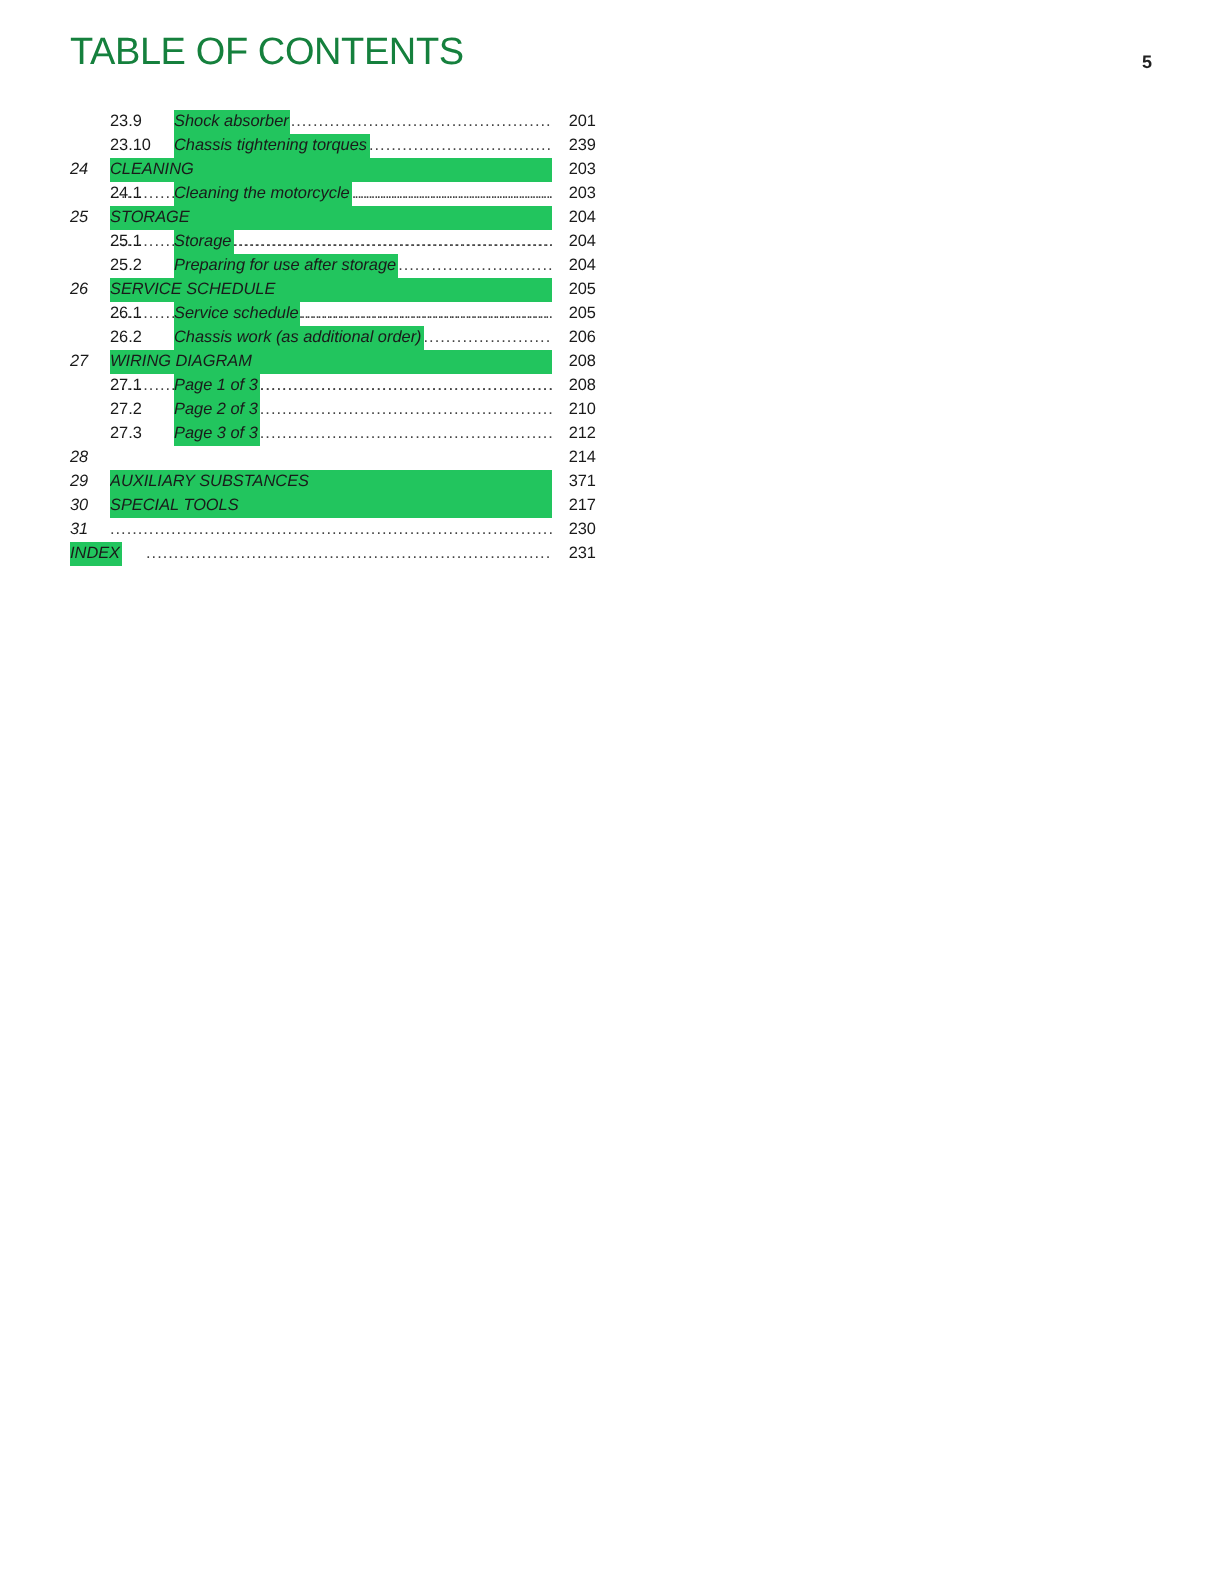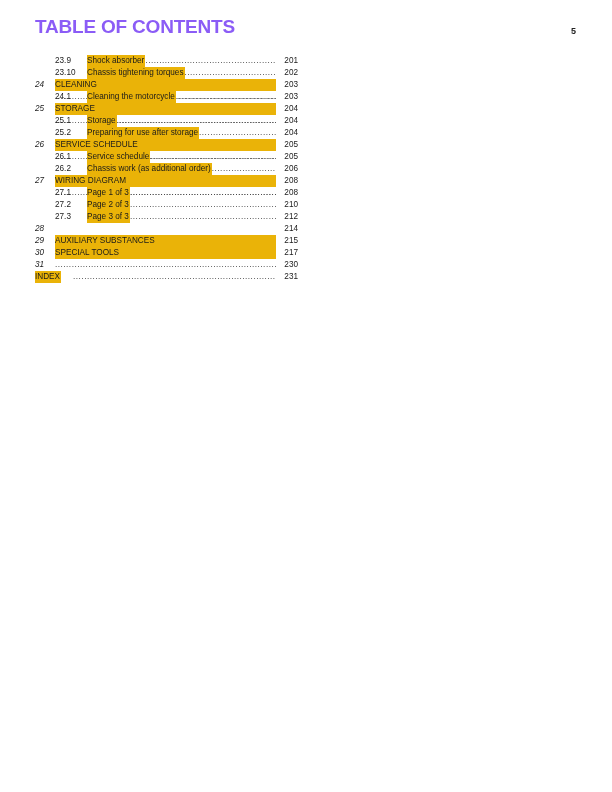--- a/index.html
+++ b/index.html
@@ -1,30 +1,30 @@
 <!DOCTYPE html>
 <html><head>
   <meta charset="utf-8">
   <style>
     html, body { margin: 0; padding: 0; background: #ffffff; }
     body { width: 612px; height: 792px; position: relative; overflow: hidden;
            font-family: "Liberation Sans", sans-serif; color: #1a1a1a; }
-    .title { position: absolute; left: 35px; top: 16px; font-size: 19px; font-weight: bold;
-             letter-spacing: -0.2px; color: #8b5cf6; margin: 0; }
+    .title { position: absolute; left: 35px; top: 16px; font-size: 19px; font-weight: normal;
+             letter-spacing: -0.2px; color: #15803d; margin: 0; }
     .page-num { position: absolute; left: 571px; top: 26px; font-size: 9px; font-weight: bold; color: #222; }
     .toc { position: absolute; left: 35px; top: 55px; width: 263px; }
     .row { position: relative; height: 12px; font-size: 8.2px; line-height: 12px; white-space: nowrap; }
     .num { position: absolute; top: 0; }
     .row.l1 .num { left: 0; font-style: italic; }
     .row.l2 .num { left: 20px; }
     .text { position: absolute; top: 0; right: 22px; overflow: hidden; display: flex; }
     .row.l1 .text { left: 20px; flex-direction: column; }
     .row.l2 .text { left: 52px; }
     .row.l0 .text { left: 0; gap: 12px; }
-    .label { flex: 0 0 auto; background: #eab308; padding-right: 1px; }
+    .label { flex: 0 0 auto; background: #22c55e; padding-right: 1px; font-style: italic; }
     .dots { flex: 1 1 auto; overflow: hidden; color: #444; letter-spacing: 0.5px; }
     .dots::after { content: "........................................................................................................................................................"; }
     .pg { position: absolute; right: 0; top: 0; text-align: left; }
   </style>
 </head>
 <body>
 
 <h1 class="title">TABLE OF CONTENTS</h1>
 <div class="page-num">5</div>
 
@@ -36,21 +36,21 @@
         <span class="dots"></span>
       </span>
     <span class="pg">201</span>
   </div>
   <div class="row l2">
     <span class="num">23.10</span>
     <span class="text">
         <span class="label">Chassis tightening torques</span>
         <span class="dots"></span>
       </span>
-    <span class="pg">202</span>
+    <span class="pg">239</span>
   </div>
   <div class="row l1">
     <span class="num">24</span>
     <span class="text">
         <span class="label">CLEANING</span>
         <span class="dots"></span>
       </span>
     <span class="pg">203</span>
   </div>
   <div class="row l2">
@@ -144,21 +144,21 @@
   <div class="row l1">
     <span class="num">28</span>
     <span class="pg">214</span>
   </div>
   <div class="row l1">
     <span class="num">29</span>
     <span class="text">
         <span class="label">AUXILIARY SUBSTANCES</span>
         <span class="dots"></span>
       </span>
-    <span class="pg">215</span>
+    <span class="pg">371</span>
   </div>
   <div class="row l1">
     <span class="num">30</span>
     <span class="text">
         <span class="label">SPECIAL TOOLS</span>
         <span class="dots"></span>
       </span>
     <span class="pg">217</span>
   </div>
   <div class="row l1">

